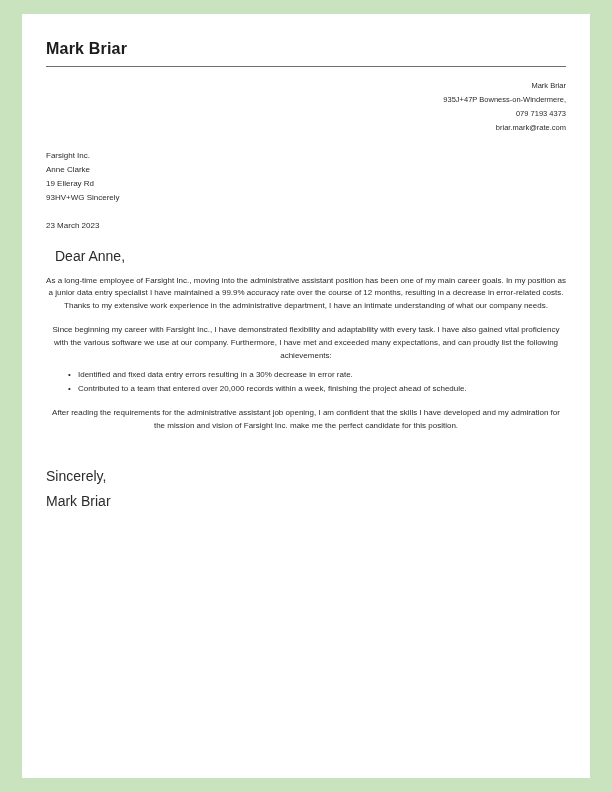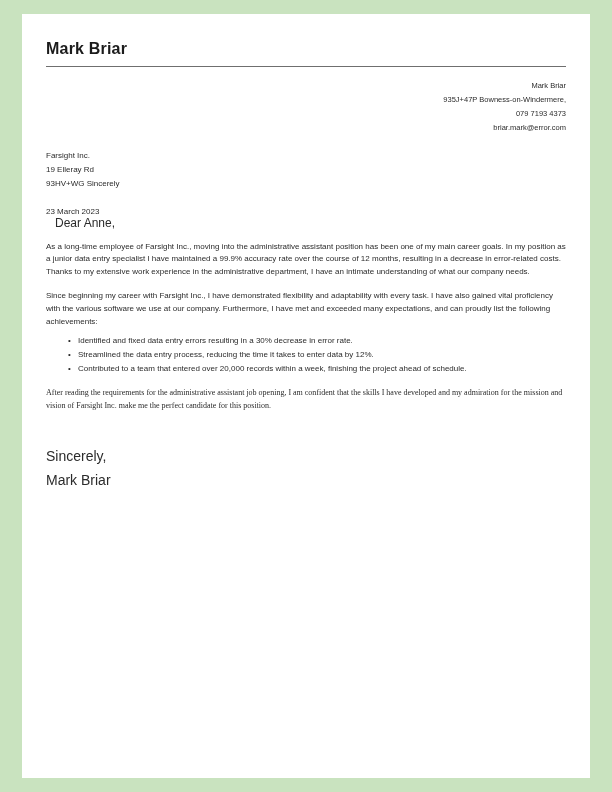--- a/index.html
+++ b/index.html
@@ -71,30 +71,31 @@
   .recipient-company {
     font-weight: normal;
   }
   .date-line {
     margin-top: 16px;
     text-align: left;
     font-size: 8px;
     color: #2b2b2b;
   }
   .salutation {
-    font-size: 12px;
+    margin-top: 18px;
+    font-size: 14px;
     color: #2b2b2b;
     padding-left: 9px;
   }
   p.body-para {
     font-size: 8px;
     color: #2b2b2b;
     line-height: 1.62;
     margin: 11px 0 0 0;
-    text-align: left;
+    text-align: center;
   }
   ul.achievements {
     margin: 6px 0 4px 0;
     padding-left: 22px;
     list-style: none;
   }
   ul.achievements li {
     font-size: 8px;
     color: #2b2b2b;
     line-height: 1.62;
@@ -105,21 +106,20 @@
   ul.achievements li::before {
     content: "\2022";
     position: absolute;
     left: 0;
     top: 0;
     font-size: 8px;
     color: #2b2b2b;
   }
   .closing-para {
     margin-top: 14px;
-    font-family: Liberation Serif, serif;
   }
   .signoff {
     margin-top: 31px;
     font-size: 14px;
     color: #2b2b2b;
     line-height: 1.75;
   }
 </style>
 </head>
 <body>
@@ -130,39 +130,39 @@
 
   <div class="content">
 
     <div class="name-title">Mark Briar</div>
     <hr class="rule">
 
     <div class="sender-block">
       <div>Mark Briar</div>
       <div>935J+47P Bowness-on-Windermere,</div>
       <div>079 7193 4373</div>
-      <div>briar.mark@error.com</div>
+      <div>briar.mark@rate.com</div>
     </div>
 
     <div class="recipient-block">
       <div class="recipient-company">Farsight Inc.</div>
+      <div>Anne Clarke</div>
       <div>19 Elleray Rd</div>
       <div>93HV+WG Sincerely</div>
     </div>
 
     <div class="date-line">23 March 2023</div>
 
     <div class="salutation">Dear Anne,</div>
 
     <p class="body-para">As a long-time employee of Farsight Inc., moving into the administrative assistant position has been one of my main career goals. In my position as a junior data entry specialist I have maintained a 99.9% accuracy rate over the course of 12 months, resulting in a decrease in error-related costs. Thanks to my extensive work experience in the administrative department, I have an intimate understanding of what our company needs.</p>
     <p class="body-para">Since beginning my career with Farsight Inc., I have demonstrated flexibility and adaptability with every task. I have also gained vital proficiency with the various software we use at our company. Furthermore, I have met and exceeded many expectations, and can proudly list the following achievements:</p>
 
     <ul class="achievements">
       <li>Identified and fixed data entry errors resulting in a 30% decrease in error rate.</li>
-      <li>Streamlined the data entry process, reducing the time it takes to enter data by 12%.</li>
       <li>Contributed to a team that entered over 20,000 records within a week, finishing the project ahead of schedule.</li>
     </ul>
 
     <p class="body-para closing-para">After reading the requirements for the administrative assistant job opening, I am confident that the skills I have developed and my admiration for the mission and vision of Farsight Inc. make me the perfect candidate for this position.</p>
 
     <div class="signoff">
       <div>Sincerely,</div>
       <div>Mark Briar</div>
     </div>
 

